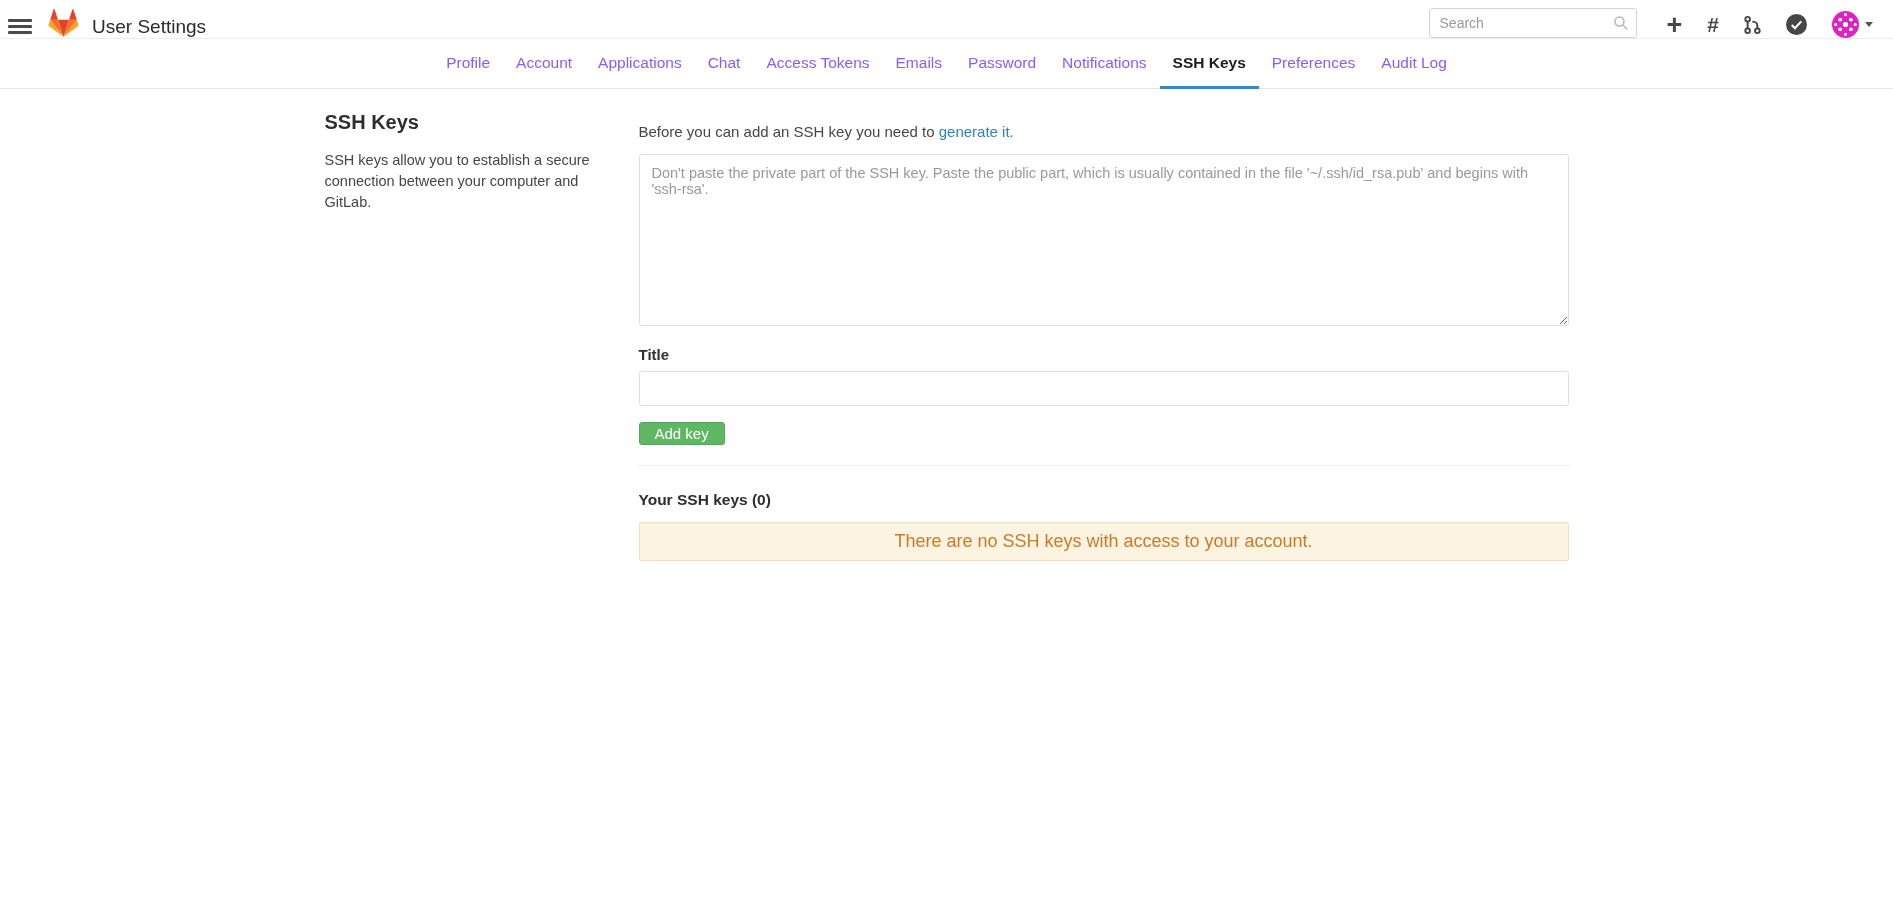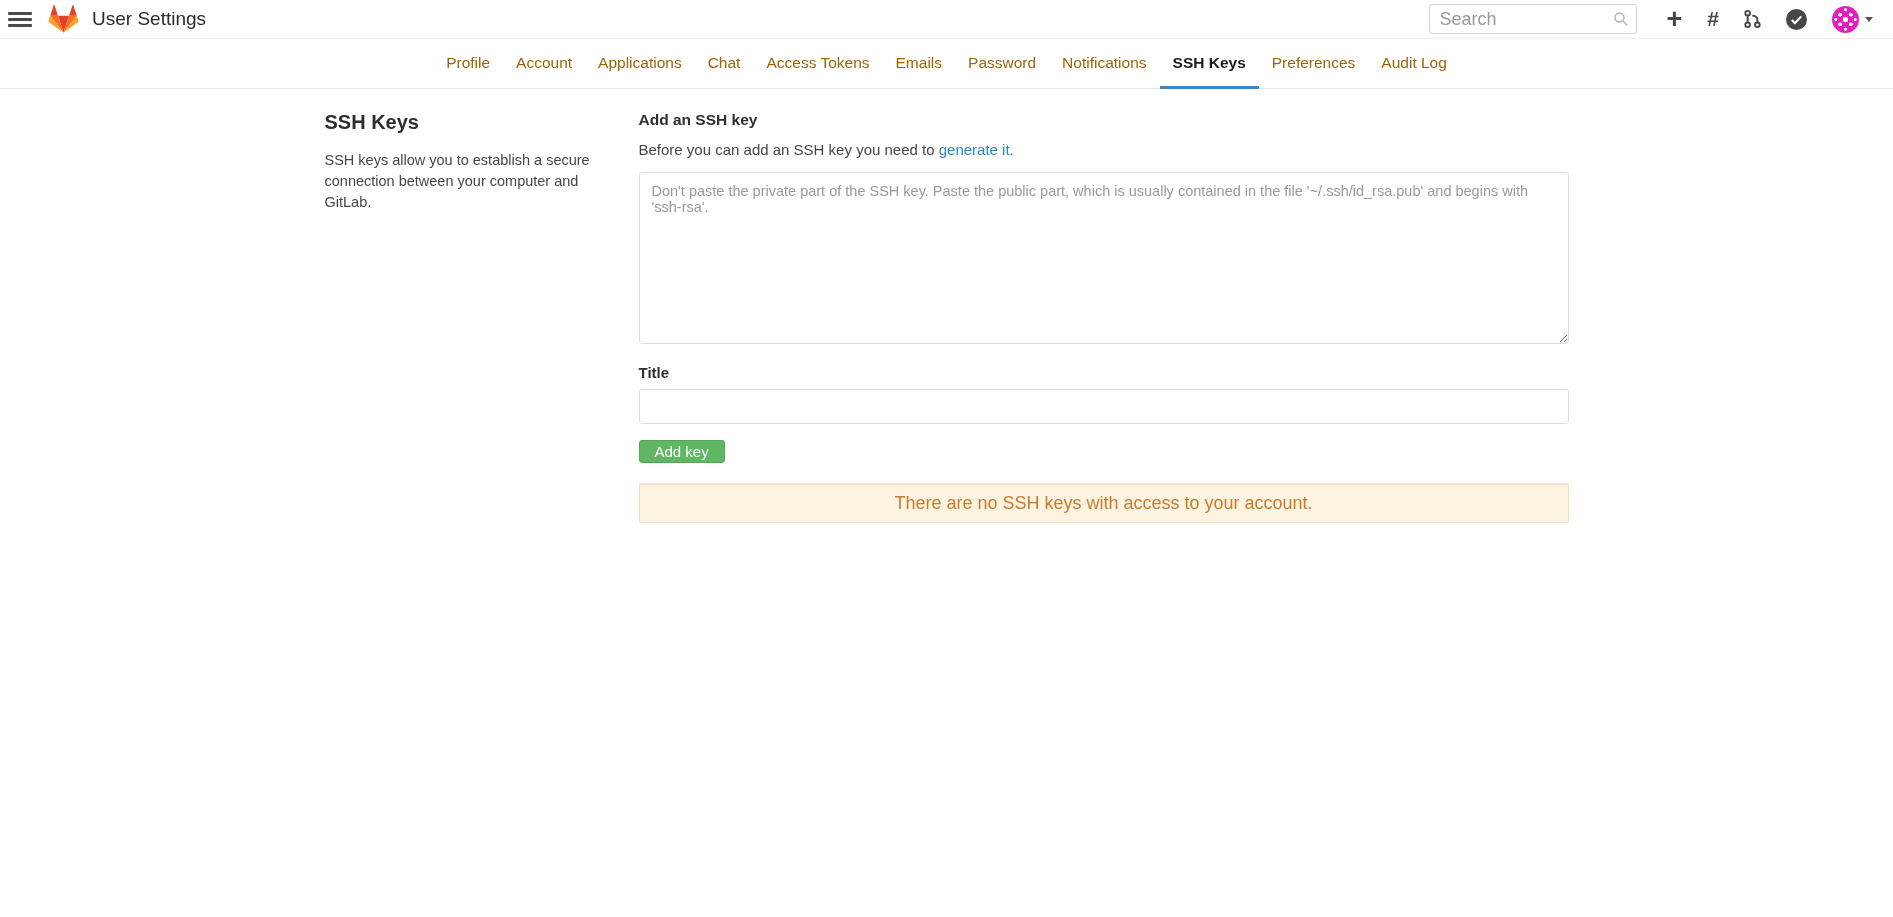--- a/index.html
+++ b/index.html
@@ -7,40 +7,40 @@
   body {
     width: 1893px; height: 917px;
     background: #ffffff;
     font-family: "Liberation Sans", sans-serif;
     color: #444444;
     overflow: hidden;
   }
 
   
   .navbar {
-    display: flex; align-items: center;
+    display: flex; align-items: flex-end;
     height: 39px; padding: 0 20px 0 8px;
     background: #fff;
     border-bottom: 1px solid #ececec;
   }
   .hamburger {
     width: 24px; height: 24px;
     display: flex; flex-direction: column; justify-content: center; gap: 3px;
     cursor: pointer; margin-right: 16px;
   }
   .hamburger span { display: block; height: 3px; background: #4a4a4a; border-radius: 1px; }
   .logo { width: 31px; height: 30px; margin-right: 13px; flex-shrink: 0; }
   .navbar-title { font-size: 19px; color: #2b2b2b; }
 
   .search-wrap { position: relative; margin-left: auto; width: 208px; height: 30px; margin-right: 30px; }
   .search-input {
     width: 100%; height: 100%;
     border: 1px solid #d4d4d4; border-radius: 3px;
     padding: 0 30px 0 10px;
-    font-size: 18px; color: #555; outline: none;
+    font-size: 14px; color: #555; outline: none;
     font-family: "Liberation Sans", sans-serif;
   }
   .search-input::placeholder { color: #9a9a9a; }
   .search-icon { position: absolute; right: 8px; top: 7px; width: 16px; height: 16px; }
 
   .nav-icons { display: flex; align-items: center; gap: 25px; }
   .icon-plus { font-size: 27px; font-weight: 600; color: #474747; line-height: 20px; cursor: pointer; }
   .icon-hash { font-size: 21px; font-weight: 700; color: #474747; line-height: 20px; cursor: pointer; }
   .icon-mr  { width: 17px; height: 20px; cursor: pointer; }
   .icon-check { width: 21px; height: 21px; cursor: pointer; }
@@ -68,21 +68,21 @@
   
   .tabbar {
     display: flex; justify-content: center;
     height: 50px;
     border-bottom: 1px solid #e8e8e8;
     background: #fff;
   }
   .tab {
     display: flex; align-items: center;
     padding: 0 13px; height: 50px;
-    font-size: 15.5px; color: #a16207;
+    font-size: 15.5px; color: #8b5cf6;
     text-decoration: none; cursor: pointer;
     border-bottom: 3px solid transparent;
   }
   .tab.active { color: #1b1b1b; font-weight: 700; border-bottom-color: #3a87c8; }
 
   
   .content { width: 1244px; margin: 0 auto; padding-top: 22px; display: flex; }
 
   .left-col { width: 280px; margin-right: 34px; flex-shrink: 0; }
   .left-col h2 { font-size: 20px; font-weight: 700; color: #2e2e2e; margin: 0 0 16px; }
@@ -191,34 +191,34 @@
 </nav>
 
 <main class="content">
 
   <aside class="left-col">
     <h2>SSH Keys</h2>
     <p>SSH keys allow you to establish a secure connection between your computer and GitLab.</p>
   </aside>
 
   <section class="right-col">
-    <h3 class="section-heading">Add an SSH key</h3>
 
     <p class="intro"><span>Before you can add an SSH key you need to </span><a class="link">generate it.</a></p>
 
     <div class="key-field">
       <textarea class="key-textarea" placeholder="Don't paste the private part of the SSH key. Paste the public part, which is usually contained in the file '~/.ssh/id_rsa.pub' and begins with 'ssh-rsa'." style=""></textarea>
     </div>
 
     <div class="title-field">
       <label class="field-label">Title</label>
       <input class="title-input" type="text" value="" style="">
     </div>
 
     <button class="btn-create">Add key</button>
 
     <hr class="divider">
 
+    <h3 class="keys-heading">Your SSH keys (0)</h3>
 
     <div class="empty-box">There are no SSH keys with access to your account.</div>
   </section>
 
 </main>
 
 </body></html>

